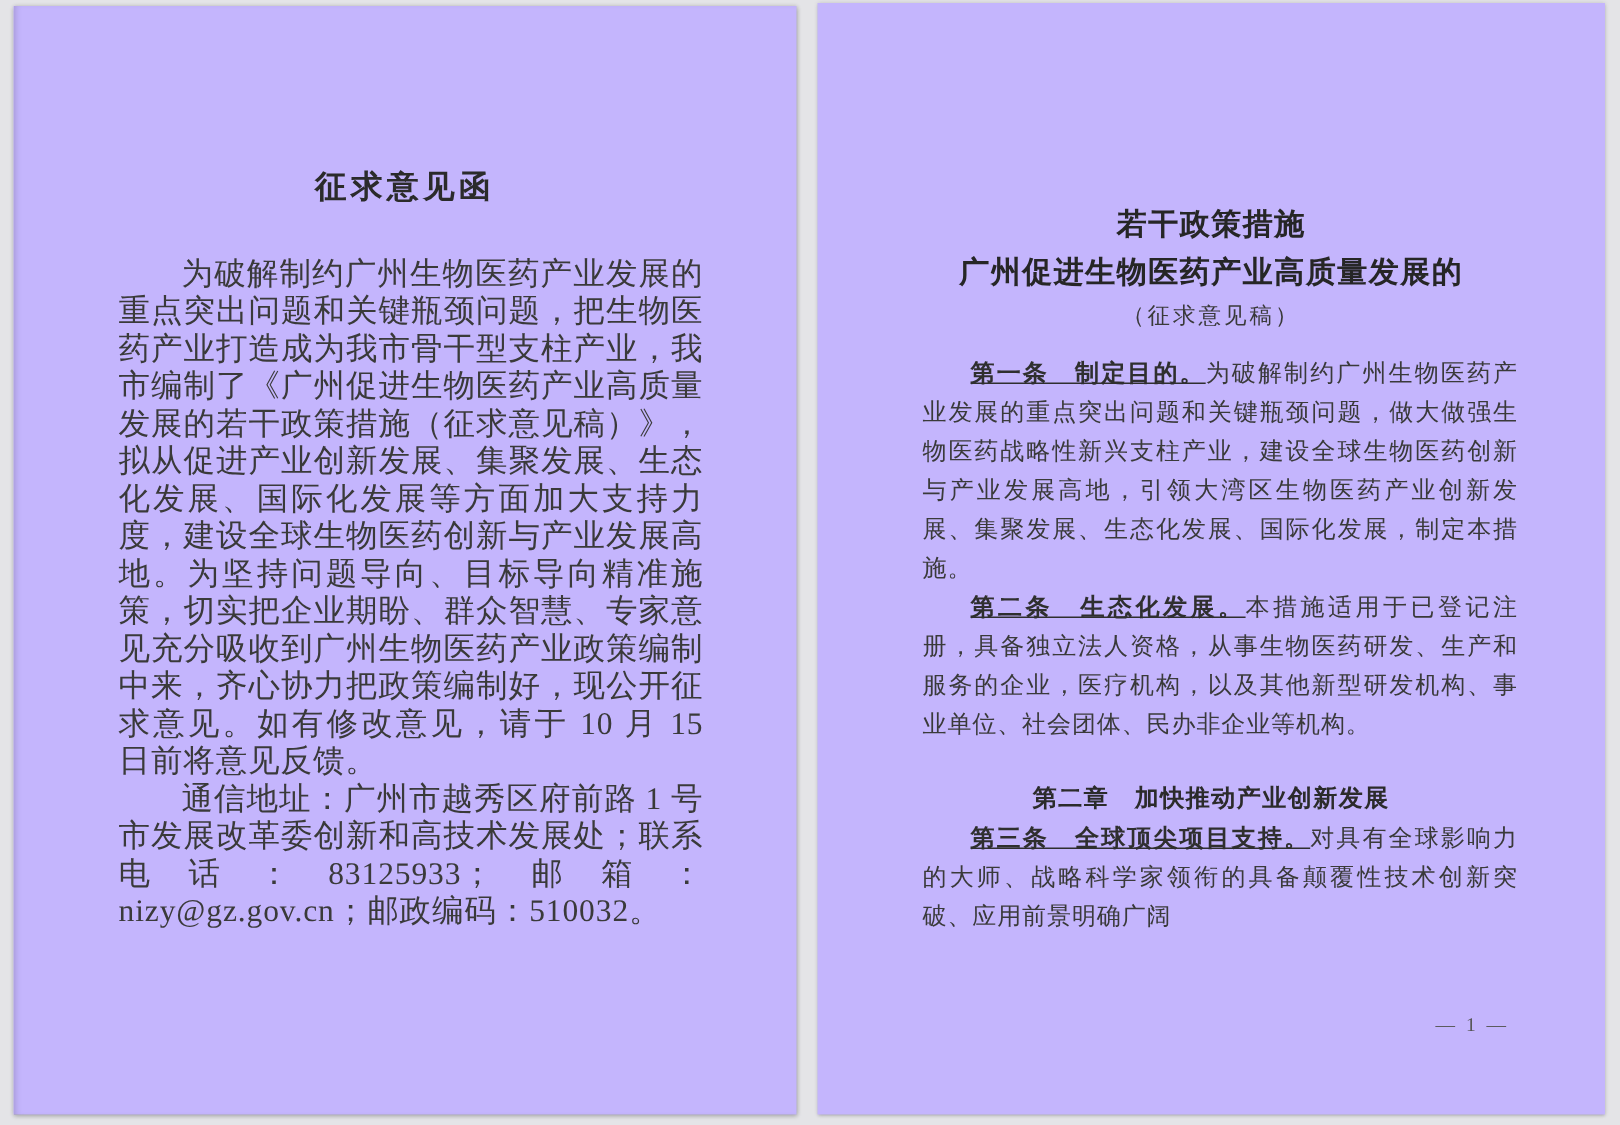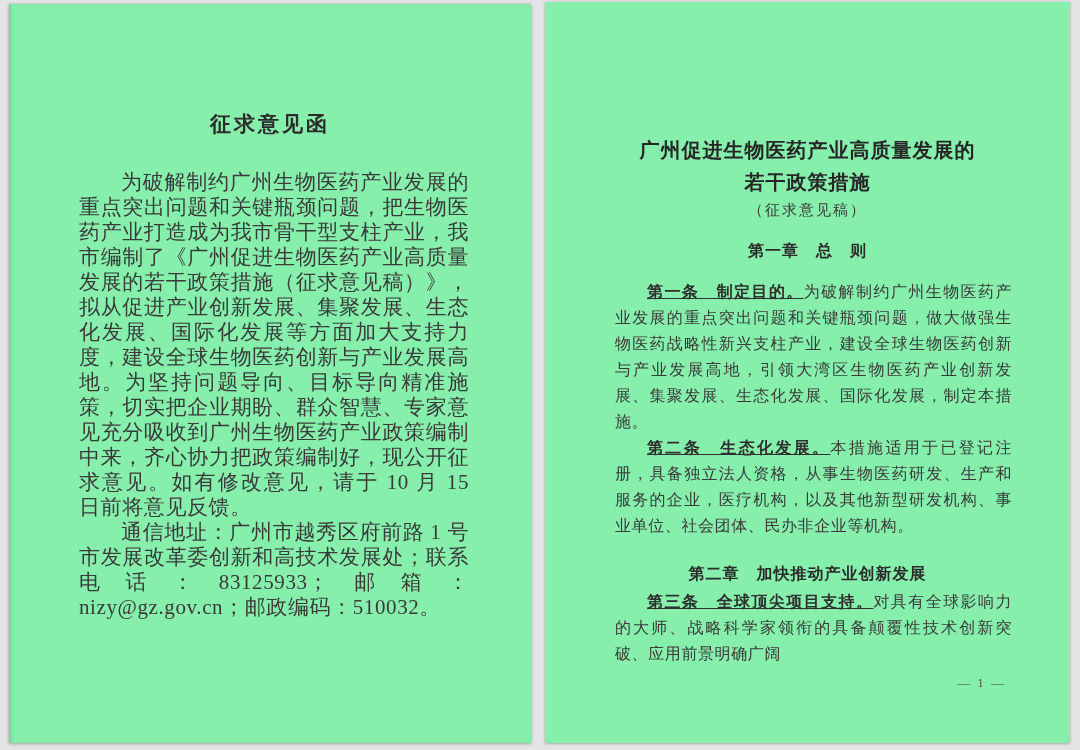--- a/index.html
+++ b/index.html
@@ -6,21 +6,21 @@
   html, body {
     width: 1080px; height: 750px;
     overflow: hidden;
     background: #e4e4e7;
     font-family: "Liberation Serif", "DejaVu Serif", serif;
   }
   .canvas { position: relative; width: 1080px; height: 750px; }
 
   .page {
     position: absolute;
-    background: #86efac;
+    background: #c4b5fd;
     box-shadow: 0 0 3px rgba(0,0,0,0.14), 0 1px 2px rgba(0,0,0,0.18);
     color: #333;
   }
   .page-left {
     left: 9px; top: 4px; width: 522px; height: 739px;
     box-shadow: inset 4px 0 5px -3px rgba(0,0,0,0.18),
                 0 0 3px rgba(0,0,0,0.14), 0 1px 3px rgba(0,0,0,0.22);
   }
   .page-right {
     left: 545px; top: 2px; width: 525px; height: 741px;
@@ -109,26 +109,25 @@
   <div class="page page-left">
     <div class="lp-title">征求意见函</div>
     <div class="lp-body">
       <p>为破解制约广州生物医药产业发展的重点突出问题和关键瓶颈问题，把生物医药产业打造成为我市骨干型支柱产业，我市编制了《广州促进生物医药产业高质量发展的若干政策措施（征求意见稿）》，拟从促进产业创新发展、集聚发展、生态化发展、国际化发展等方面加大支持力度，建设全球生物医药创新与产业发展高地。为坚持问题导向、目标导向精准施策，切实把企业期盼、群众智慧、专家意见充分吸收到广州生物医药产业政策编制中来，齐心协力把政策编制好，现公开征求意见。如有修改意见，请于 10 月 15 日前将意见反馈。</p>
       <p>通信地址：广州市越秀区府前路 1 号市发展改革委创新和高技术发展处；联系电话：83125933；邮箱：nizy@gz.gov.cn；邮政编码：510032。</p>
     </div>
   </div>
 
   <div class="page page-right">
     <div class="rp-title">
+      <div>若干政策措施</div>
       <div>广州促进生物医药产业高质量发展的</div>
-      <div>若干政策措施</div>
     </div>
     <div class="rp-subtitle">（征求意见稿）</div>
 
-    <div class="rp-chapter rp-ch1">第一章　总　则</div>
 
     <div class="rp-body">
       <p class="rp-p1"><span class="article-lead">第一条　制定目的。</span><span>为破解制约广州生物医药产业发展的重点突出问题和关键瓶颈问题，做大做强生物医药战略性新兴支柱产业，建设全球生物医药创新与产业发展高地，引领大湾区生物医药产业创新发展、集聚发展、生态化发展、国际化发展，制定本措施。</span></p>
 
       <p><span class="article-lead">第二条　生态化发展。</span><span>本措施适用于已登记注册，具备独立法人资格，从事生物医药研发、生产和服务的企业，医疗机构，以及其他新型研发机构、事业单位、社会团体、民办非企业等机构。</span></p>
     </div>
 
     <div class="rp-chapter rp-ch2">第二章　加快推动产业创新发展</div>
 
     <div class="rp-body">

